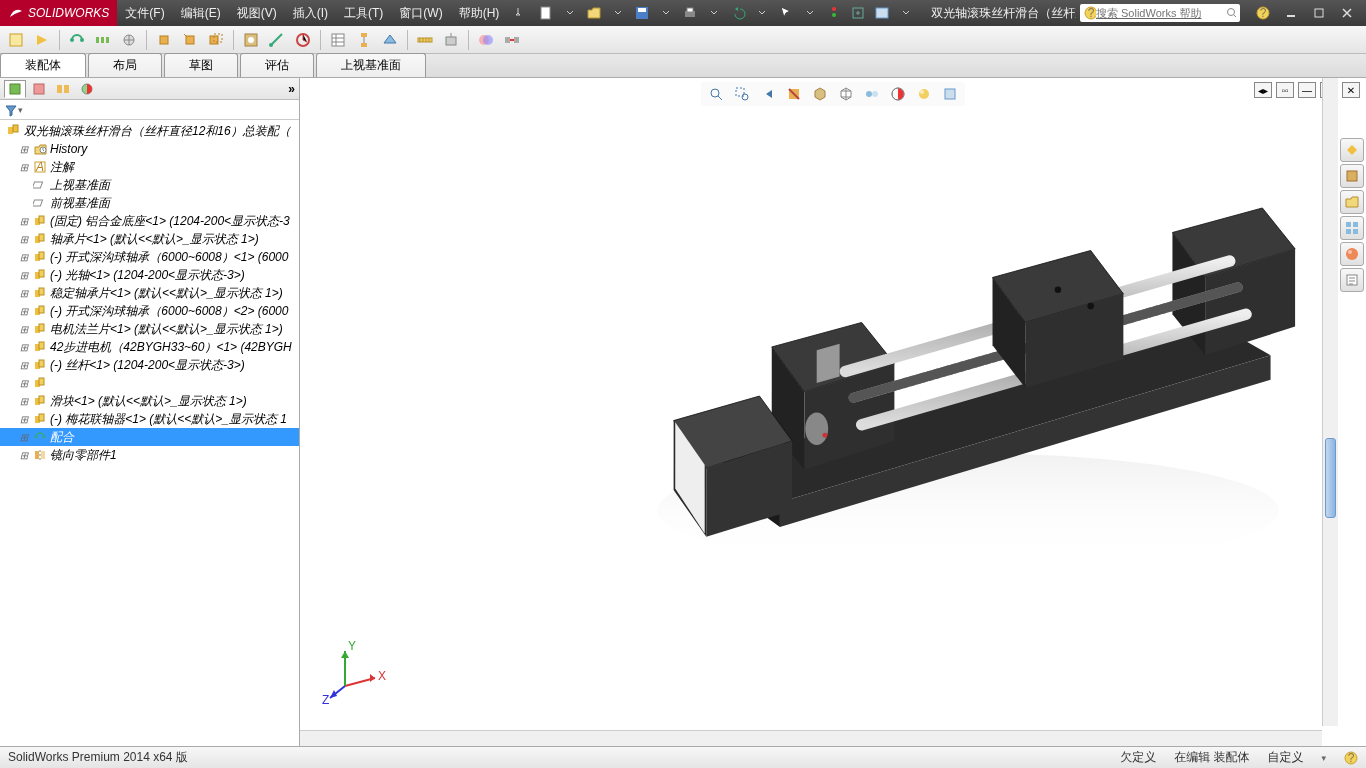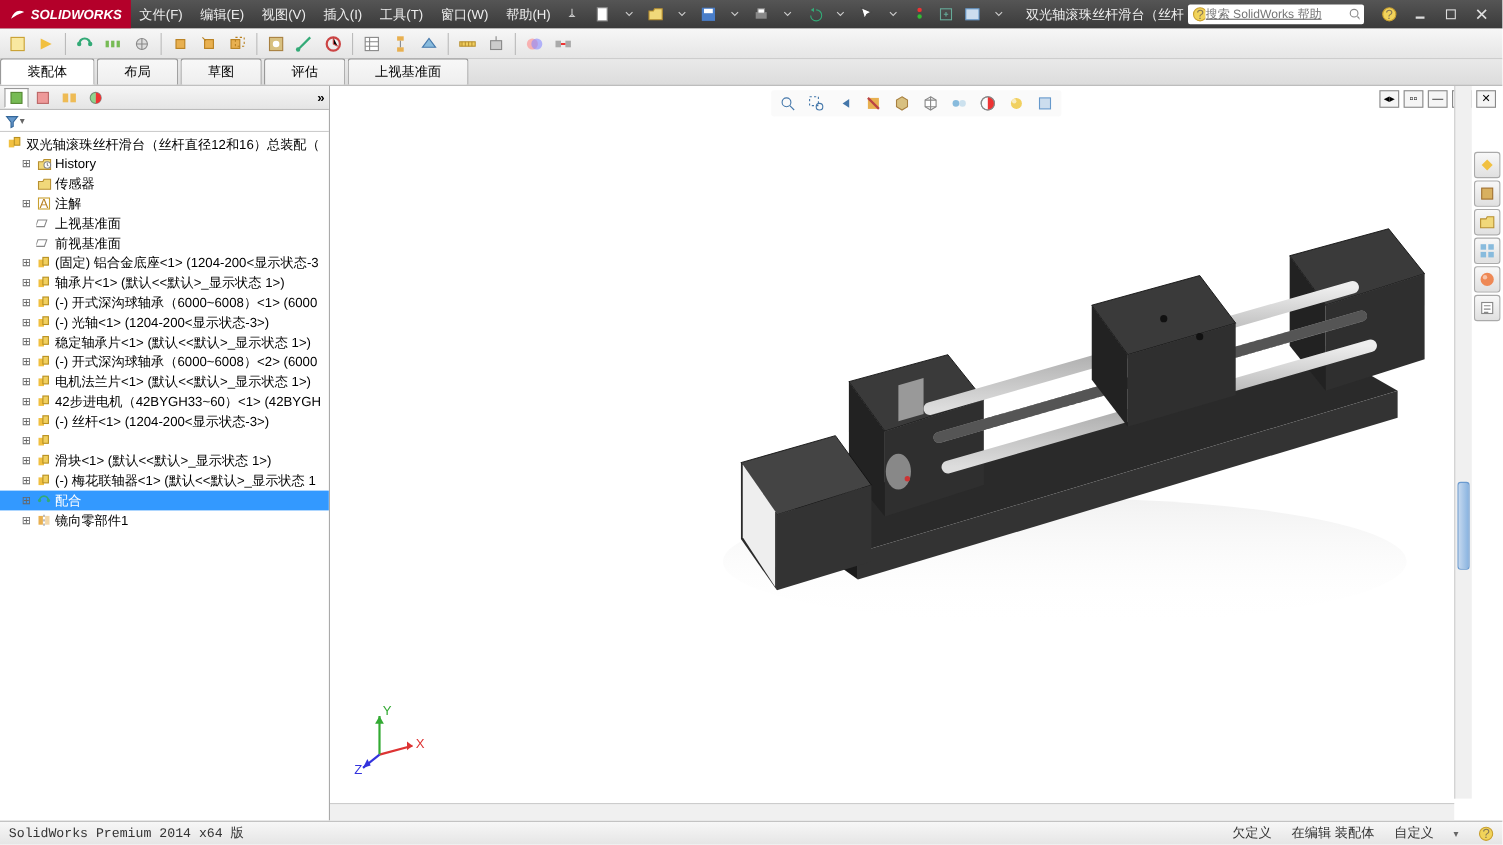--- a/index.html
+++ b/index.html
@@ -1,20 +1,20 @@
 <!DOCTYPE html>
 <html><head>
 <meta charset="utf-8">
 <style>
 * { margin: 0; padding: 0; box-sizing: border-box; font-family: "Microsoft YaHei", sans-serif; font-size: 12px; }
 body { width: 1366px; height: 768px; overflow: hidden; background: #fff; display: flex; flex-direction: column; }
 
 
 .title-bar { height: 26px; background: linear-gradient(#555, #3a3a3a); display: flex; align-items: center; color: #fff; }
-.logo { background: #b4002a; height: 26px; display: flex; align-items: center; padding: 0 8px; font-weight: bold; font-style: italic; font-size: 13px; }
+.logo { background: #b4002a; height: 26px; display: flex; align-items: center; padding: 0 8px; font-weight: normal; font-style: italic; font-size: 13px; }
 .logo svg { margin-right: 4px; }
 .menu-bar { display: flex; align-items: center; height: 16px; }
 .menu-item { padding: 0 8px; height: 26px; display: flex; align-items: center; color: #eee; cursor: pointer; }
 .menu-icons { display: flex; align-items: center; gap: 2px; padding: 0 6px; }
 .ti-icon { width: 22px; height: 22px; display: flex; align-items: center; justify-content: center; cursor: pointer; }
 .doc-title { padding: 0 8px; color: #eee; white-space: nowrap; overflow: hidden; flex: 1; }
 .search-box { background: #fff; height: 18px; width: 160px; display: flex; align-items: center; padding: 0 4px; margin: 0 4px; border-radius: 2px; }
 .search-box input { border: none; outline: none; width: 100%; font-size: 11px; color: #666; text-decoration: underline; }
 .win-controls { display: flex; align-items: center; gap: 6px; padding: 0 8px; }
 
@@ -31,21 +31,21 @@
 
 .main { flex: 1; display: flex; overflow: hidden; position: relative; }
 
 
 .left-panel { width: 300px; background: #fff; border-right: 1px solid #aaa; display: flex; flex-direction: column; }
 .panel-tabs { height: 22px; background: linear-gradient(#f5f5f5,#e5e5e5); border-bottom: 1px solid #bbb; display: flex; align-items: center; padding: 0 4px; gap: 2px; }
 .panel-tab { width: 22px; height: 18px; display: flex; align-items: center; justify-content: center; cursor: pointer; border: 1px solid transparent; }
 .panel-tab.active { background: #fff; border: 1px solid #999; border-bottom-color: #fff; }
 .panel-expand { margin-left: auto; cursor: pointer; font-weight: bold; }
 .filter-bar { height: 20px; border-bottom: 1px solid #ccc; display: flex; align-items: center; padding: 0 4px; }
-.tree { flex: 1; overflow: auto; padding: 2px 0; }
+.tree { flex: 1; overflow: auto; padding: 2px 0; font-style: italic; }
 .tree-row { display: flex; align-items: center; height: 18px; padding-left: 4px; white-space: nowrap; cursor: pointer; }
 .tree-row.selected { background: #3399ff; color: #fff; }
 .tree-exp { width: 12px; text-align: center; color: #666; font-size: 10px; }
 .tree-ic { width: 16px; height: 16px; margin: 0 2px; display: flex; align-items: center; justify-content: center; }
 .indent1 { padding-left: 18px; }
 
 
 .viewport { flex: 1; background: #fff; position: relative; overflow: hidden; }
 .hud { position: absolute; top: 4px; left: 50%; transform: translateX(-50%); display: flex; gap: 4px; background: rgba(250,250,250,0.9); padding: 2px 4px; border-radius: 3px; }
 .hud .tb-icon { width: 22px; height: 20px; }
@@ -54,21 +54,21 @@
 .right-dock { position: absolute; right: 0; top: 60px; width: 26px; display: flex; flex-direction: column; gap: 2px; }
 .dock-btn { width: 24px; height: 24px; background: linear-gradient(#f8f8f8,#e0e0e0); border: 1px solid #aaa; border-radius: 3px; display: flex; align-items: center; justify-content: center; cursor: pointer; }
 .model-img { position: absolute; left: 300px; top: 40px; right: 30px; bottom: 40px; }
 .triad { position: absolute; left: 20px; bottom: 40px; }
 .scrollbar-v { position: absolute; right: 28px; top: 0; bottom: 20px; width: 16px; background: #f0f0f0; border-left: 1px solid #ccc; }
 .scrollbar-v .thumb { position: absolute; left: 2px; right: 2px; top: 360px; height: 80px; background: linear-gradient(90deg,#c4d8ef,#8ab4e0); border: 1px solid #6a9ad0; border-radius: 3px; }
 .scrollbar-h { position: absolute; left: 0; right: 44px; bottom: 0; height: 16px; background: #f0f0f0; border-top: 1px solid #ccc; }
 
 
 .status-bar { height: 22px; background: linear-gradient(#f7f7f7,#e5e5e5); border-top: 1px solid #aaa; display: flex; align-items: center; padding: 0 8px; gap: 18px; }
-.status-left { flex: 1; font-family: Liberation Mono, monospace; }
+.status-left { flex: 1; }
 .status-item { color: #333; }
 
 svg { display: block; }
 </style>
 </head>
 <body>
 
 <div class="title-bar">
   <div class="logo">
     <svg width="16" height="16" viewBox="0 0 16 16">
@@ -386,29 +386,20 @@
           <div class="tree-row indent1">
             <span class="tree-exp">⊞</span>
             <span class="tree-ic">
               <svg width="14" height="14">
                 <path d="M2 5h4l1-2h6v9H2z" fill="#f1d87a" stroke="#b89030"></path>
                 <circle cx="10" cy="8" r="3" fill="#fff" stroke="#888"></circle>
                 <path d="M10 6v2l1 1" stroke="#888" fill="none"></path>
               </svg>
             </span>
             <span>History</span>
-          </div>
-          <div class="tree-row indent1">
-            <span class="tree-exp"></span>
-            <span class="tree-ic">
-              <svg width="14" height="14">
-                <path d="M2 5h4l1-2h6v9H2z" fill="#f1d87a" stroke="#b89030"></path>
-              </svg>
-            </span>
-            <span>传感器</span>
           </div>
           <div class="tree-row indent1">
             <span class="tree-exp">⊞</span>
             <span class="tree-ic">
               <svg width="14" height="14">
                 <rect x="2" y="2" width="10" height="10" fill="#fff" stroke="#c9a030"></rect>
                 <text x="7" y="11" text-anchor="middle" font-size="9" fill="#b88020">A</text>
               </svg>
             </span>
             <span>注解</span>

